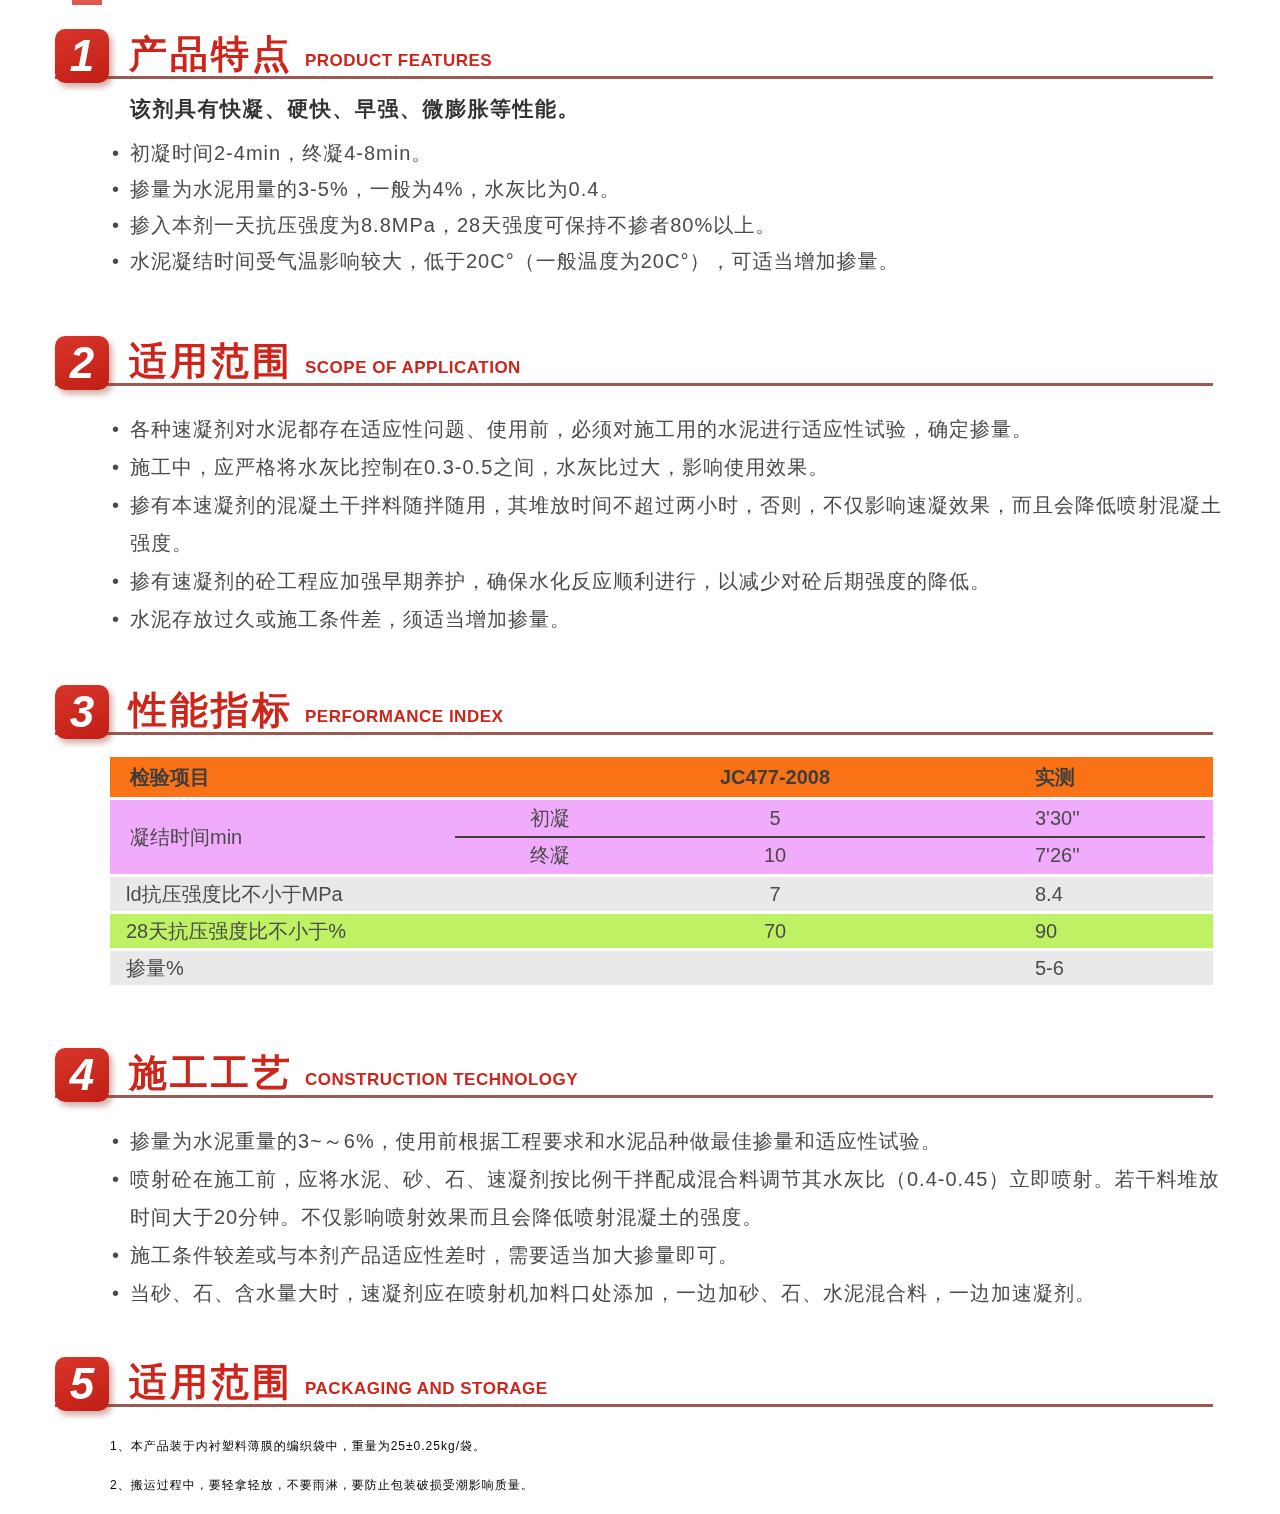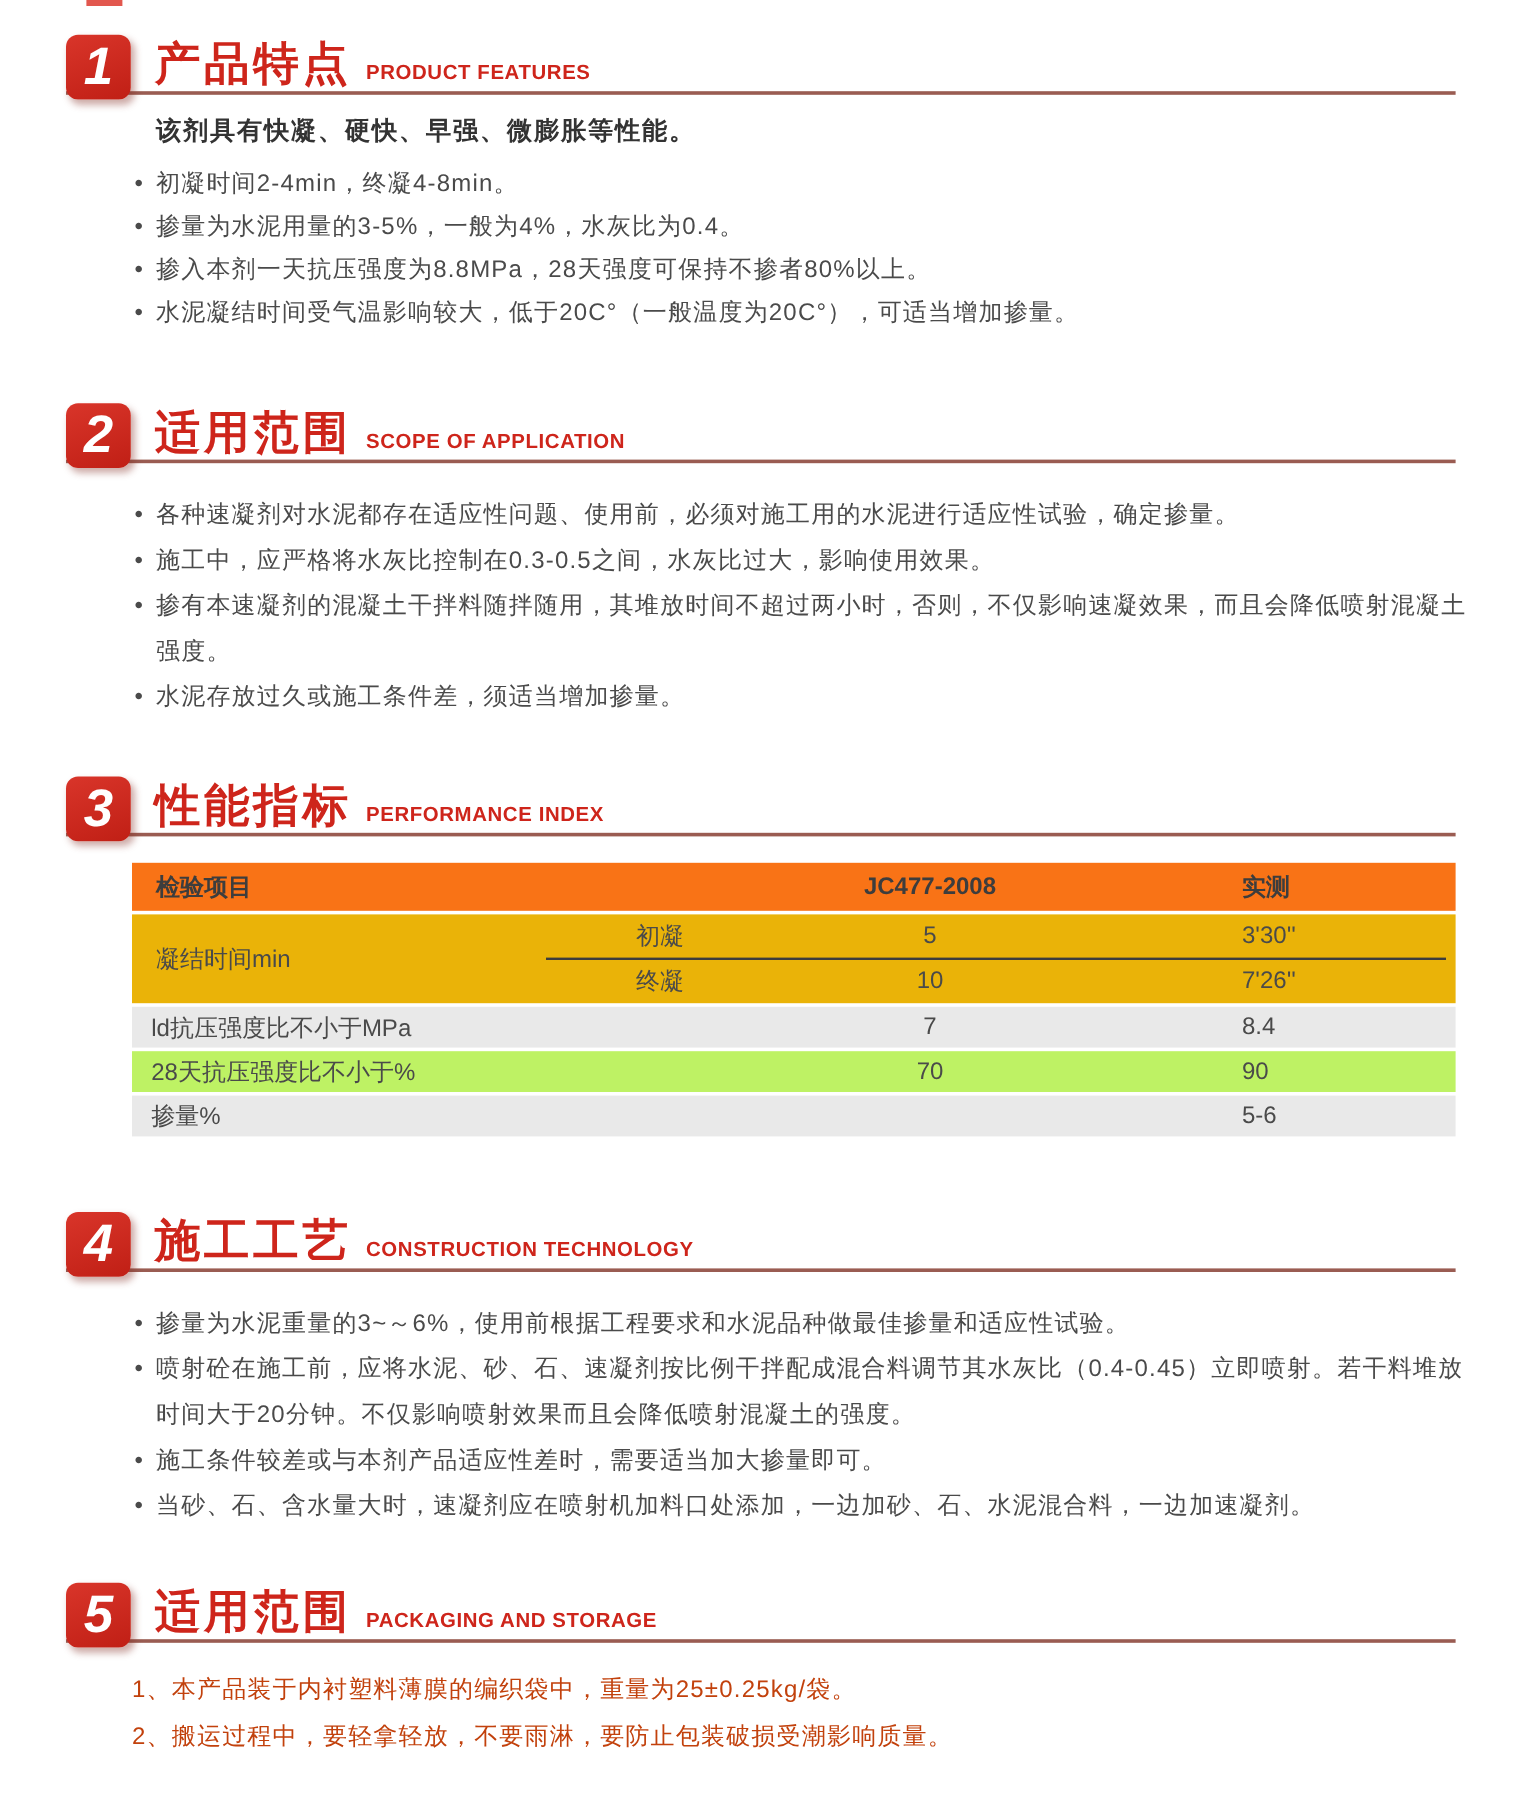--- a/index.html
+++ b/index.html
@@ -35,30 +35,30 @@
     margin-left:12px; padding-bottom:5px; letter-spacing:.5px; white-space:nowrap;
   }
 
   
   .intro { margin:16px 55px 0 130px; font-size:21px; font-weight:bold; color:#333; letter-spacing:1.5px; }
   .bullets { list-style:none; margin:12px 0 0 0; padding:0 55px 0 112px; }
   .bullets li { position:relative; padding-left:18px; font-size:20px; line-height:36px; color:#4a4a4a; letter-spacing:1px; }
   .bullets li::before { content:"\2022"; position:absolute; left:0; top:0; color:#4a4a4a; }
   .bullets.loose li { line-height:38px; }
   .plist { list-style:none; margin:20px 0 0 0; padding:0 55px 0 110px; }
-  .plist li { font-size:20px; line-height:39px; color:#c2410c; letter-spacing:1px; }
+  .plist li { font-size:12px; line-height:39px; color:#000000; letter-spacing:1px; }
 
   
   .ptable { width:1103px; margin:22px 0 0 110px; font-size:20px; color:#4a4a4a; }
   .tgrid { display:grid; grid-template-columns:345px 190px 260px 308px; align-items:center; }
   .t-head { height:40px; background:#f97316; font-weight:bold; color:#3d3d3d; }
   .t-head .c-item { grid-column:1 / 3; padding-left:20px; }
   .c-jc { text-align:center; }
   .c-ms { padding-left:130px; }
-  .t-setting { position:relative; grid-template-rows:37px 37px; background:#eab308; margin-top:3px; }
+  .t-setting { position:relative; grid-template-rows:37px 37px; background:#f0abfc; margin-top:3px; }
   .t-setting .c-label { grid-row:1 / 3; padding-left:20px; align-self:center; }
   .c-sub { text-align:center; }
   .t-divider { position:absolute; left:345px; right:8px; top:50%; height:2px; background:#3d3d3d; margin-top:-1px; }
   .t-row { height:34px; margin-top:3px; }
   .t-row .c-label { grid-column:1 / 3; padding-left:16px; }
   .bg-gray { background:#e9e9e9; }
   .bg-white { background:#bef264; }
 
   
   #sec1 { margin-top:18px; }
@@ -90,20 +90,21 @@
 <div class="sec" id="sec2">
   <div class="sec-header">
     <div class="badge">2</div>
     <div class="sec-title">适用范围</div>
     <div class="sec-subtitle">SCOPE OF APPLICATION</div>
   </div>
   <ul class="bullets loose" style="margin-top:24px">
     <li>各种速凝剂对水泥都存在适应性问题、使用前，必须对施工用的水泥进行适应性试验，确定掺量。</li>
     <li>施工中，应严格将水灰比控制在0.3-0.5之间，水灰比过大，影响使用效果。</li>
     <li>掺有本速凝剂的混凝土干拌料随拌随用，其堆放时间不超过两小时，否则，不仅影响速凝效果，而且会降低喷射混凝土强度。</li>
+    <li>掺有速凝剂的砼工程应加强早期养护，确保水化反应顺利进行，以减少对砼后期强度的降低。</li>
     <li>水泥存放过久或施工条件差，须适当增加掺量。</li>
   </ul>
 </div>
 
 <div class="sec" id="sec3">
   <div class="sec-header">
     <div class="badge">3</div>
     <div class="sec-title">性能指标</div>
     <div class="sec-subtitle">PERFORMANCE INDEX</div>
   </div>

